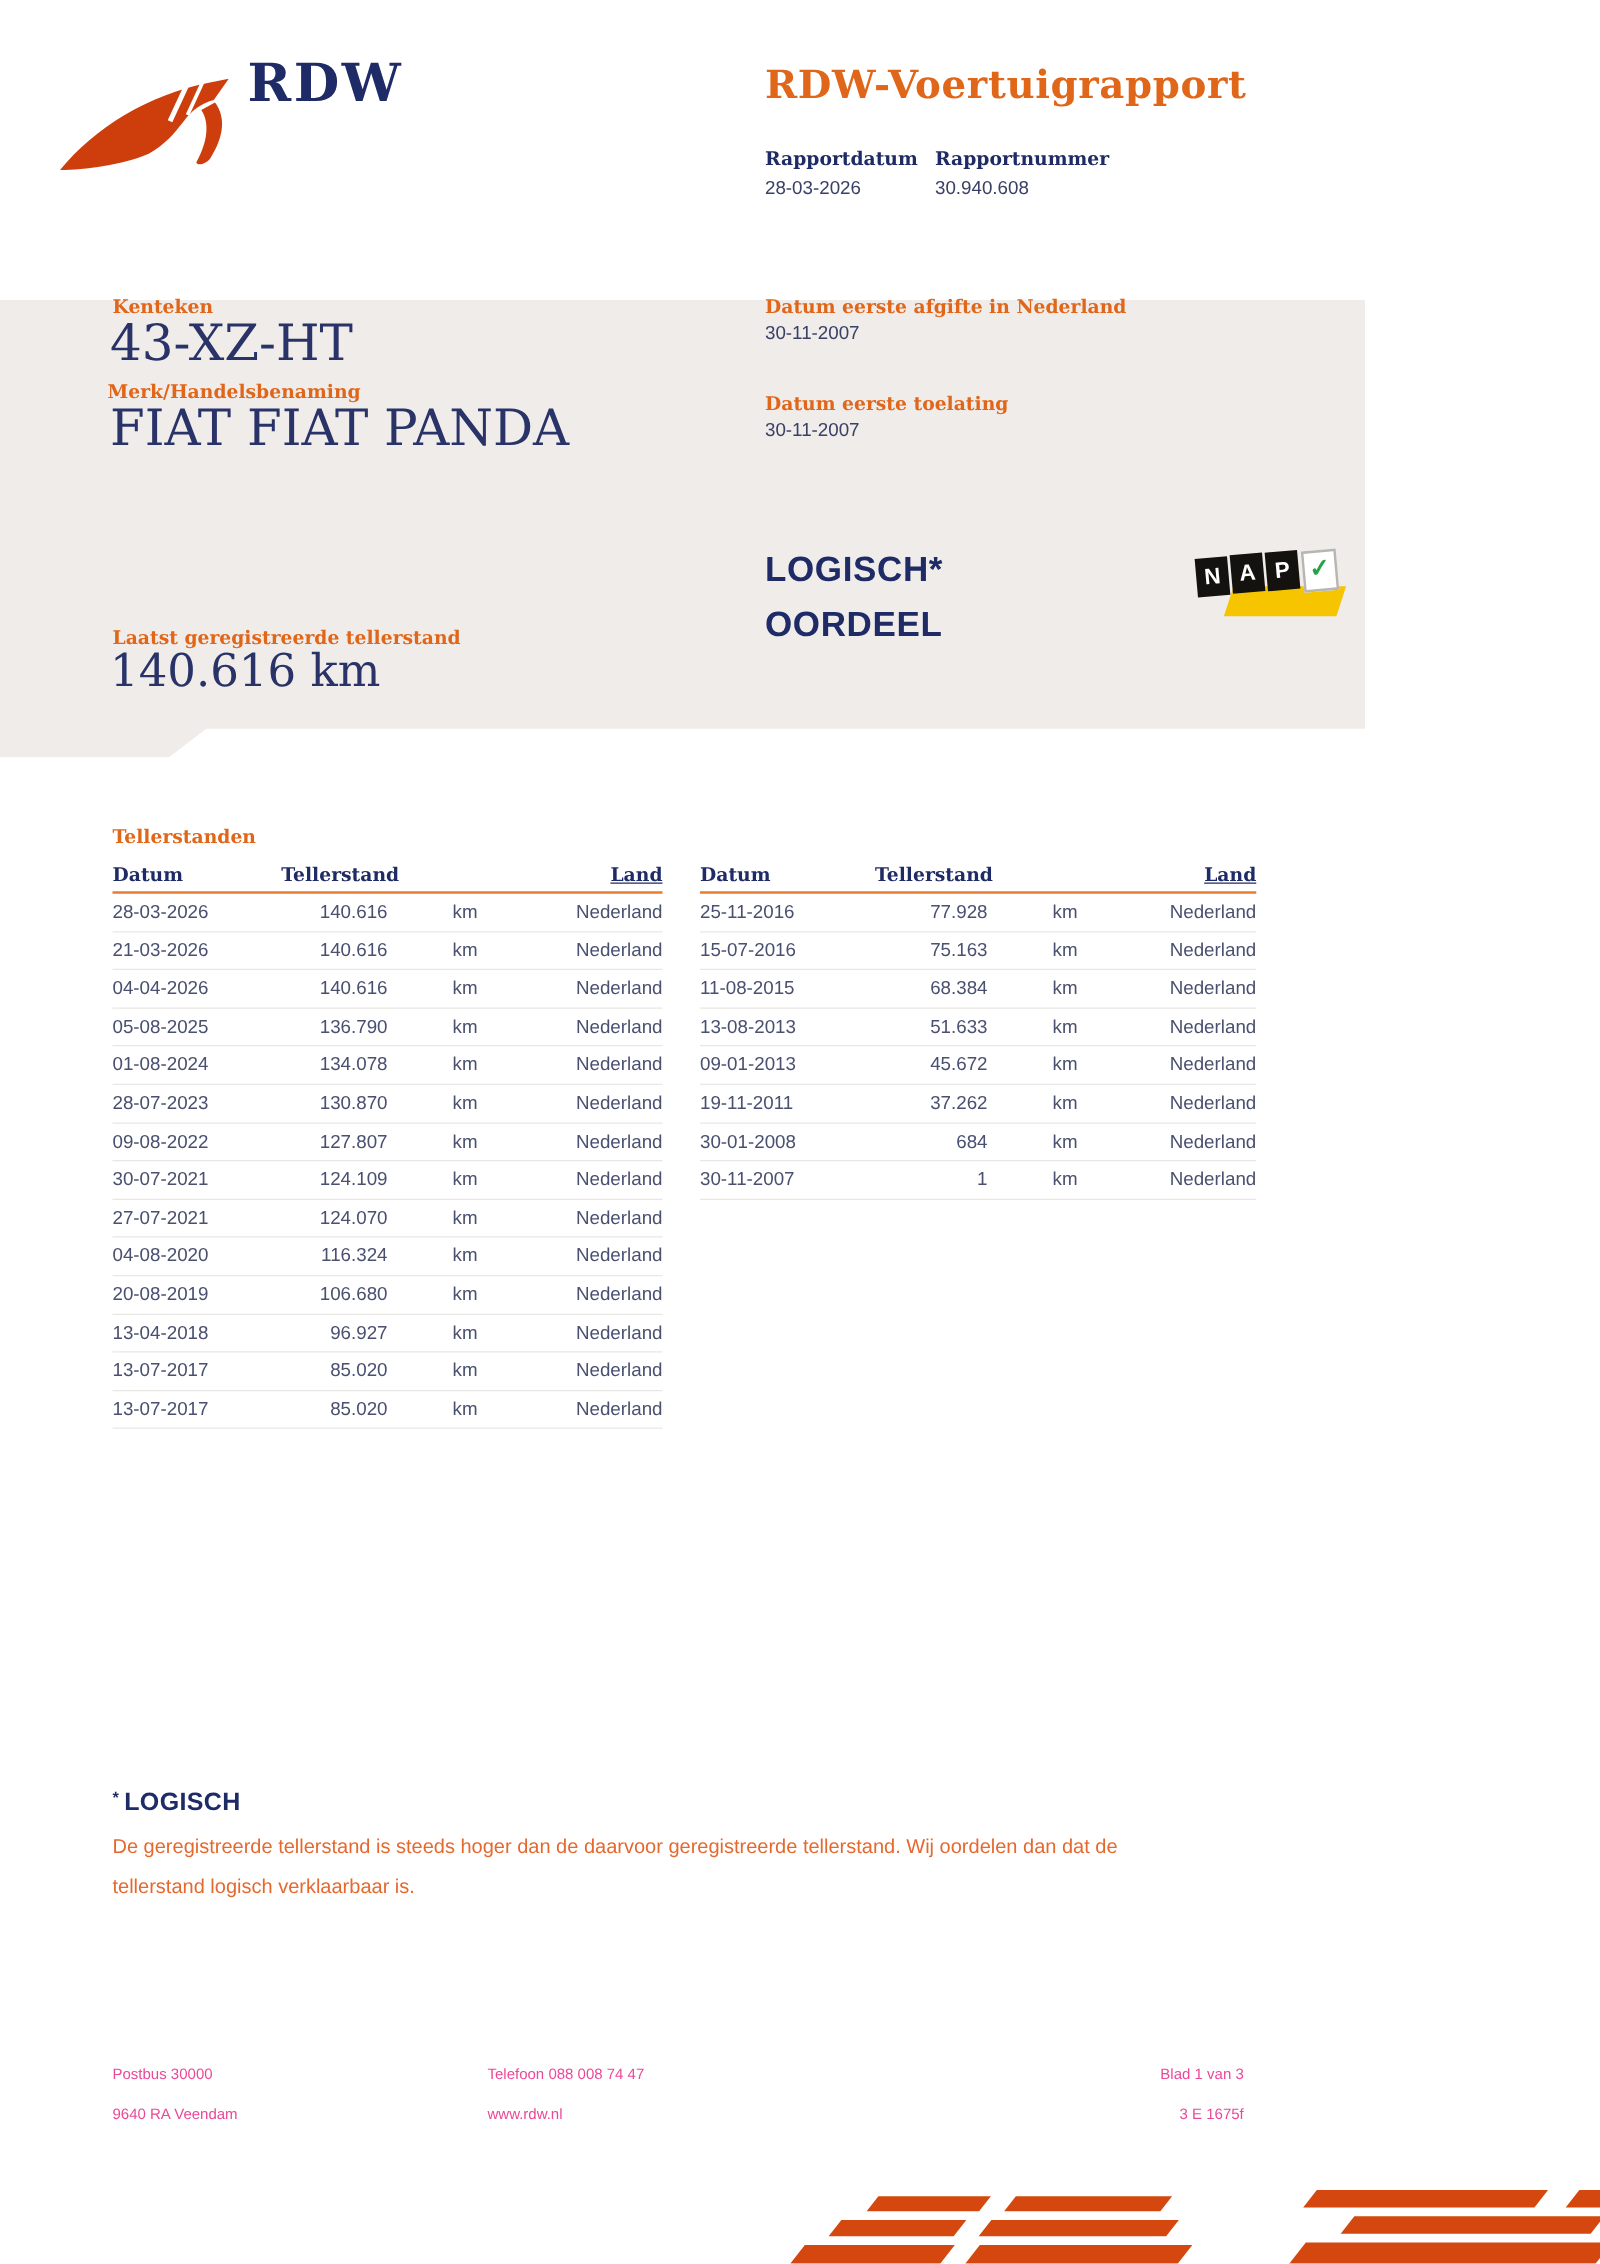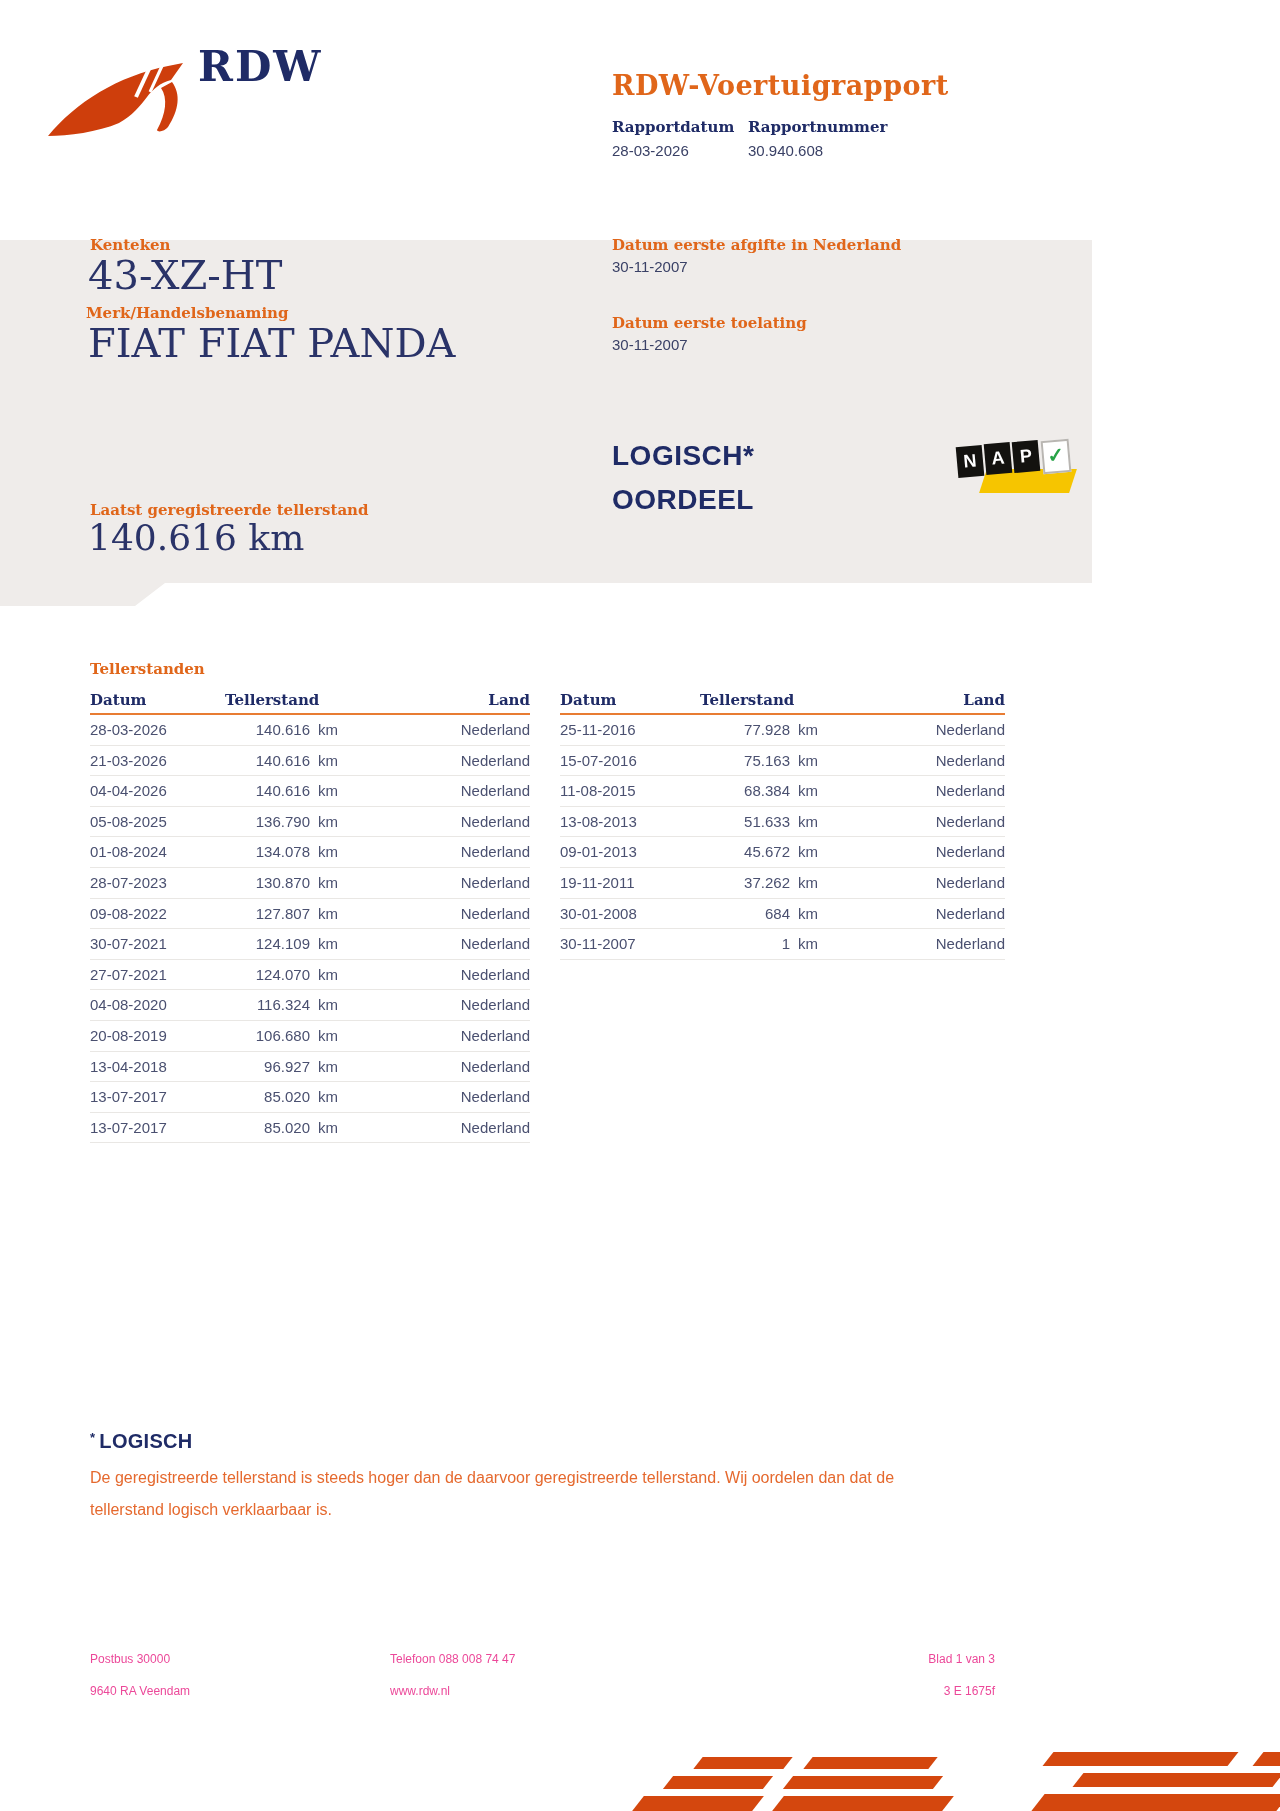--- a/index.html
+++ b/index.html
@@ -9,21 +9,21 @@
   }
   .abs{position:absolute;}
 
   
   .rdw-wordmark{
     left:198px;top:42px;font-family:"DejaVu Serif",serif;font-weight:600;
     font-size:42px;color:#1f2b66;letter-spacing:2px;
   }
   .doc-title{
     left:612px;top:50px;font-family:"DejaVu Serif",serif;font-weight:600;
-    font-size:27px;color:#e0661a;letter-spacing:0.5px;margin-top:20px;
+    font-size:31px;color:#e0661a;letter-spacing:0.5px;
   }
   .meta-label{
     font-family:"DejaVu Serif",serif;font-weight:700;font-size:15px;color:#1f2b66;
   }
   .meta-value{font-size:15px;color:#3a4166;}
 
   
   .panel{
     left:0;top:240px;width:1092px;height:366px;background:#efecea;
     clip-path:polygon(0 0,1092px 0,1092px 343px,165px 343px,135px 366px,0 366px);
@@ -65,26 +65,26 @@
     display:flex;height:23px;line-height:20px;border-bottom:2px solid #e87c33;
     font-family:"DejaVu Serif",serif;font-weight:700;font-size:15px;color:#1f2b66;
   }
   .trow{display:flex;height:29.6px;line-height:29.6px;border-bottom:1px solid #e9e7e4;
     font-size:15px;color:#4a5070;}
   .td{display:block;}
   .c-datum{width:135px;}
   .t-right .c-datum{width:140px;}
   .c-val{width:85px;text-align:right;}
   .t-right .c-val{width:90px;}
-  .c-unit{width:40px;text-align:left;padding-left:8px;box-sizing:border-box;}
+  .c-unit{width:40px;text-align:left;padding-left:8px;box-sizing:border-box;margin-left:44px;}
   .c-land{flex:1;text-align:right;}
   .h-datum{width:135px;}
   .t-right .h-datum{width:140px;}
   .h-tstand{flex:1;text-align:left;}
-  .h-land{text-align:right;}
+  .h-land{text-align:right;text-decoration:underline;}
 
   
   .verdict-title{font-weight:800;font-size:20px;color:#1f2b66;letter-spacing:0.3px;}
   .verdict-ast{font-size:13px;vertical-align:6px;margin-right:4px;}
   .verdict-text{
     width:860px;font-size:16px;line-height:32px;color:#e5692e;
   }
 
   
   .foot{font-size:12px;color:#ec4899;}

